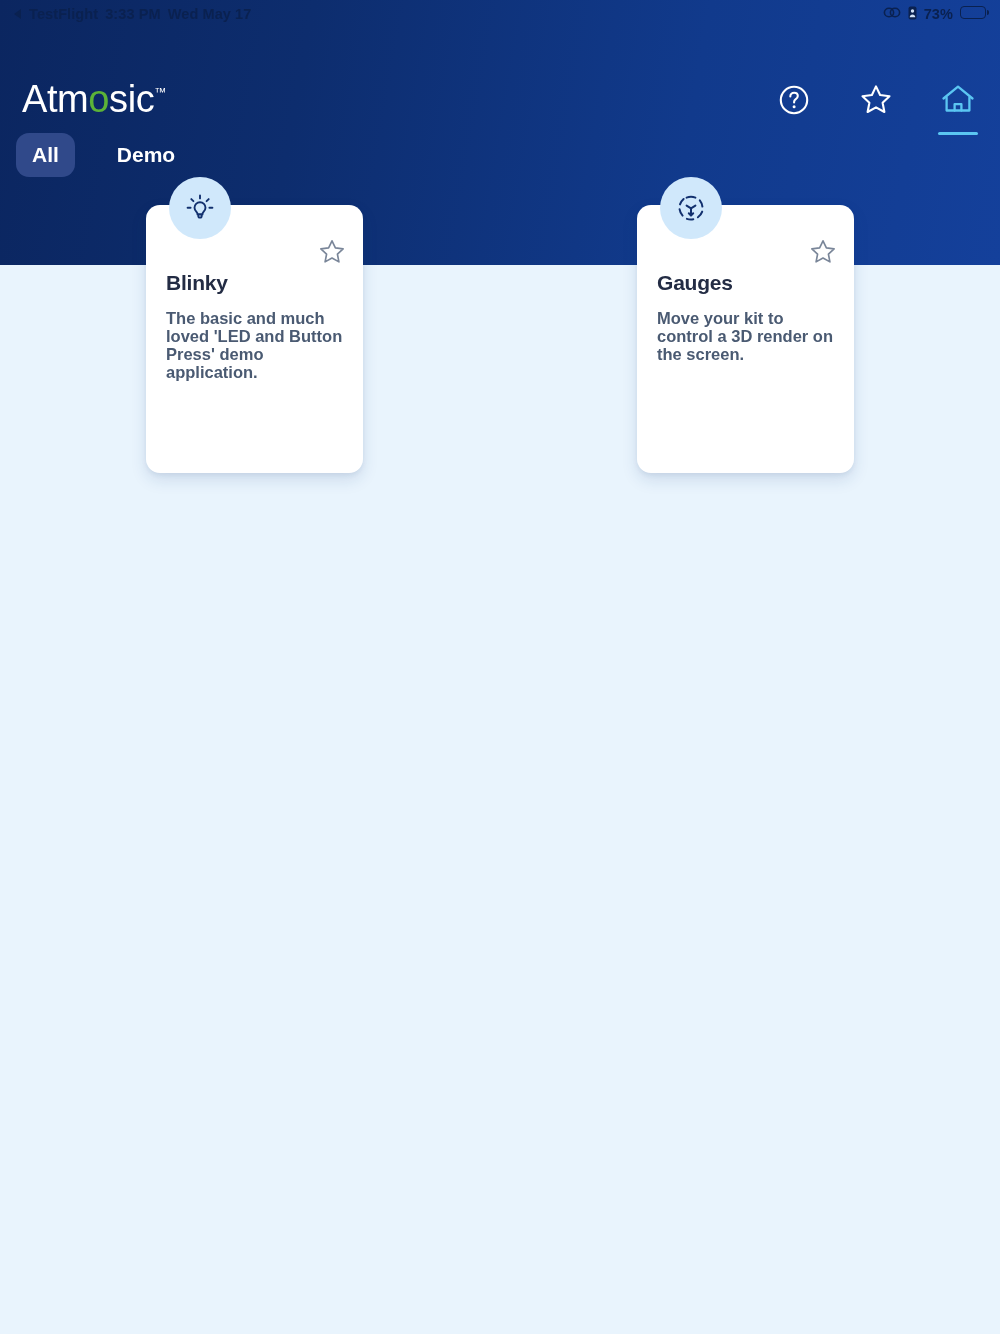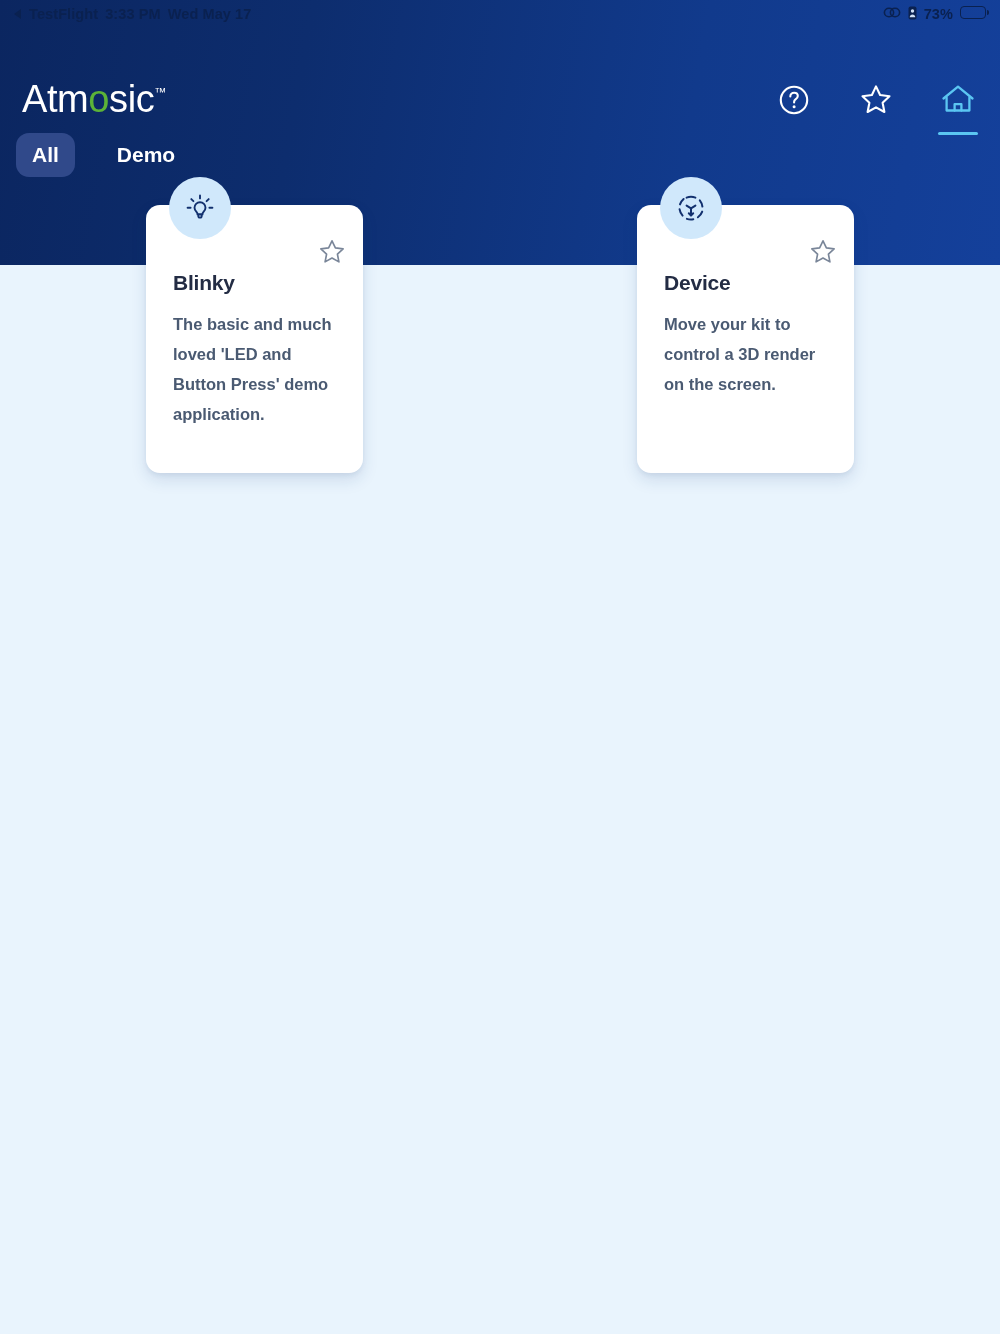--- a/index.html
+++ b/index.html
@@ -149,21 +149,21 @@
     gap: 274px;
     margin-bottom: 40px;
   }
   .card {
     position: relative;
     width: 217px;
     height: 268px;
     background: #ffffff;
     border-radius: 14px;
     box-shadow: 0 7px 16px rgba(25, 60, 120, 0.13), 0 2px 5px rgba(25, 60, 120, 0.07);
-    padding: 66px 20px 16px 27px;
+    padding: 66px 20px 16px 20px;
     flex: 0 0 auto;
   }
   .card-icon {
     position: absolute;
     top: -28px; left: 23px;
     width: 62px; height: 62px;
     border-radius: 50%;
     background: #d0e8fb;
     display: flex;
     align-items: center;
@@ -179,21 +179,21 @@
     font-size: 21px;
     font-weight: bold;
     color: #232c44;
     letter-spacing: -0.2px;
     margin-bottom: 14px;
     white-space: nowrap;
   }
   .card-desc {
     font-size: 16.5px;
     font-weight: bold;
-    line-height: 30px;
+    line-height: 18px;
     color: #4a5a72;
   }
 </style>
 </head>
 <body>
 
 <div class="header">
 
   <div class="statusbar">
     <div class="status-left">
@@ -310,21 +310,21 @@
             <path d="M16 16.4l4.4-2.8"></path>
             <path d="M13.8 21.2l2.2 2.4 2.2-2.4"></path>
           </g>
         </svg>
       </div>
       <div class="card-star">
         <svg width="28" height="28" viewBox="0 0 34 34">
           <path d="M17 3.4l4.1 8.6 9.4 1.2-6.9 6.5 1.8 9.3-8.4-4.6-8.4 4.6 1.8-9.3-6.9-6.5 9.4-1.2z" fill="none" stroke="#7a8699" stroke-width="2" stroke-linejoin="round"></path>
         </svg>
       </div>
-      <div class="card-title">Device</div>
+      <div class="card-title">Gauges</div>
       <div class="card-desc">Move your kit to control a 3D render on the screen.</div>
     </div>
 
   </div>
 
   <div class="row">
 
 
 
   </div>

